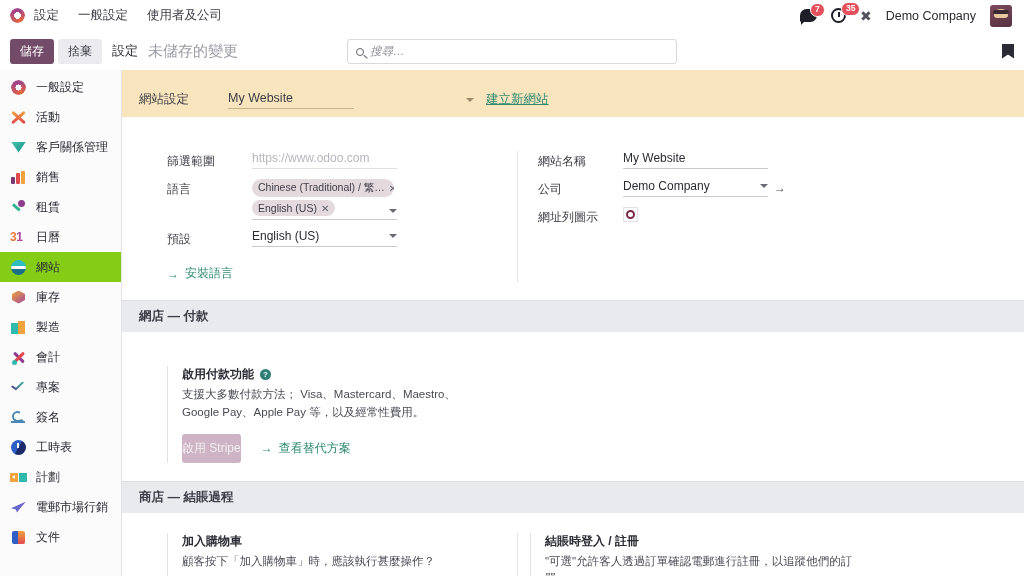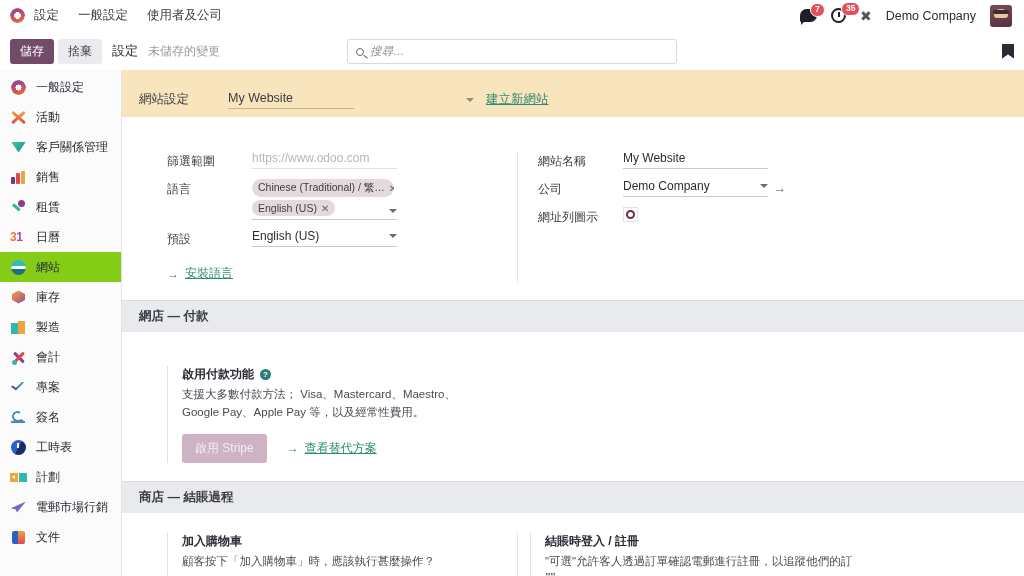--- a/index.html
+++ b/index.html
@@ -90,21 +90,21 @@
     padding: 0 10px 0 10px; position: relative; z-index: 19;
   }
   .btn {
     font-size: 12px; border-radius: 3px; padding: 4px 9px;
     cursor: pointer; white-space: nowrap; line-height: 1.25;
     border: 1px solid transparent;
   }
   .btn-save { background: #714b67; color: #ffffff; }
   .btn-discard { background: #ebebef; color: #3c3c46; margin-left: 4px; }
   .cb-title { font-size: 13px; color: #2b2b35; margin-left: 10px; }
-  .cb-sub { font-size: 12px; color: #9a9aa5; margin-left: 10px; }
+  .cb-sub { font-size: 15px; color: #9a9aa5; margin-left: 10px; }
   .searchbox {
     position: absolute; left: 347px; top: 7px;
     width: 330px; height: 25px;
     border: 1px solid #d8d8df; border-radius: 3px;
     background: #fff; display: flex; align-items: center;
     padding: 0 8px; gap: 6px; cursor: text;
   }
   .search-glyph {
     width: 8px; height: 8px; border: 1.4px solid #62626e;
     border-radius: 50%; position: relative; flex: 0 0 auto;
@@ -266,21 +266,21 @@
   .tag .x { color: #62626e; font-size: 10px; cursor: pointer; }
   .tagbox .cr {
     position: absolute; right: 0; bottom: 6px; width: 0; height: 0;
     border-left: 4px solid transparent; border-right: 4px solid transparent;
     border-top: 4.5px solid #6b6b78;
   }
   .link-arrow {
     font-size: 12px; color: #2e8a72; cursor: pointer;
     display: inline-flex; align-items: center; gap: 6px; margin-top: 8px;
   }
-  .link-arrow .txt { text-decoration: underline; }
+  .link-arrow .txt { }
   .int-arrow { color: #4a4a56; font-size: 12px; margin-left: 6px; cursor: pointer; }
 
   .favicon {
     width: 15px; height: 15px; border: 1px solid #e0e0e6;
     background: #fff; display: flex; align-items: center; justify-content: center;
     cursor: pointer;
   }
   .favicon i {
     width: 9px; height: 9px; border-radius: 50%;
     border: 2.2px solid #7b2a45; display: block;
@@ -292,21 +292,21 @@
   .s-title { font-size: 12px; font-weight: 700; color: #2b2b35; display:flex; align-items:center; gap:6px;}
   .help-dot {
     width: 11px; height: 11px; border-radius: 50%;
     background: #2e7d74; color: #fff; font-size: 8px; font-weight: 700;
     display: flex; align-items: center; justify-content: center; cursor: pointer;
   }
   .s-desc { font-size: 11.5px; color: #4a4a56; line-height: 1.55; margin-top: 3px; max-width: 310px;}
   .s-actions { display: flex; align-items: center; gap: 20px; margin-top: 12px; }
   .btn-stripe {
     background: #cdb3c3; color: #f2eef1;
-    font-size: 12px; border-radius: 3px; padding: 6px 13px; cursor: pointer;
+    font-size: 12px; border-radius: 3px; padding: 6px 0; cursor: pointer;
   }
 
   .two-col { display: flex; padding: 20px 0 0 0; }
   .tc-left { width: 395px; flex: 0 0 395px; padding-left: 45px; }
   .tc-right { flex: 1; padding-left: 12px; border-left: 1px solid #e5e5ea; }
   .tc-inner { border-left: 1px solid #e0e0e6; padding-left: 14px; padding-bottom: 14px;}
 </style>
 </head>
 <body>
 

